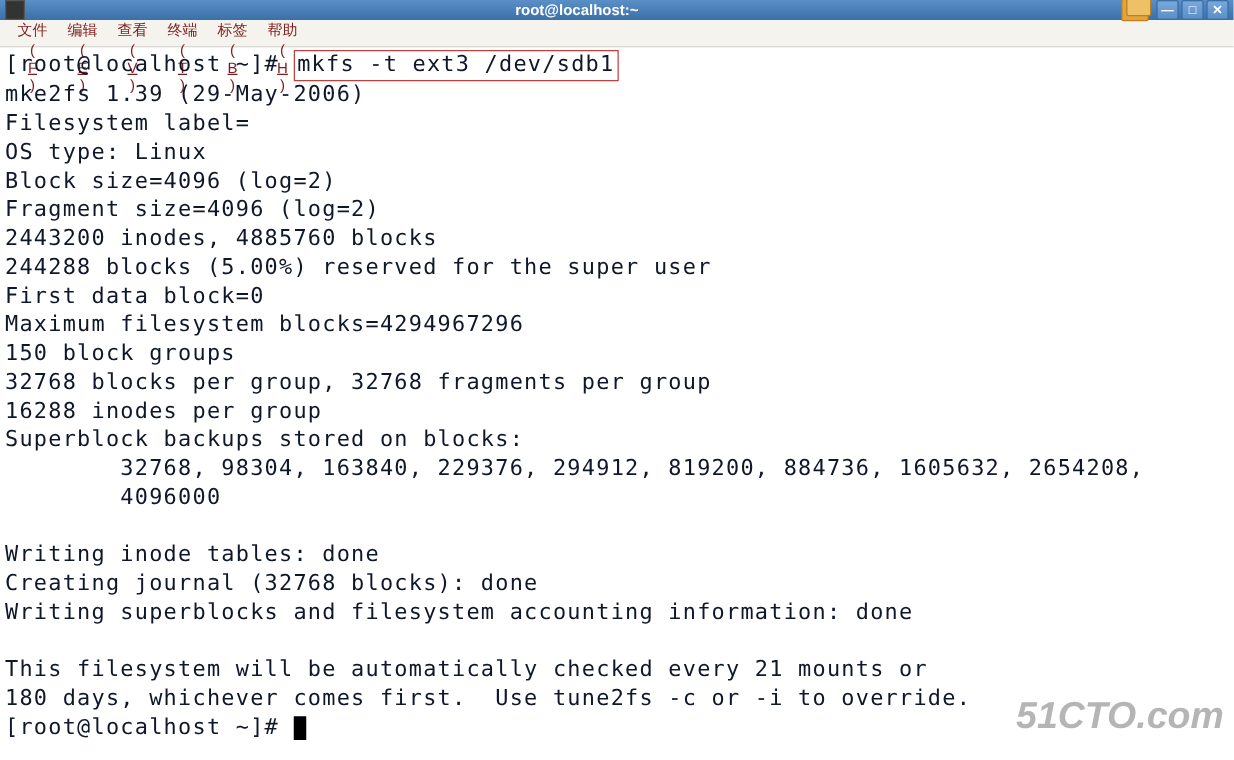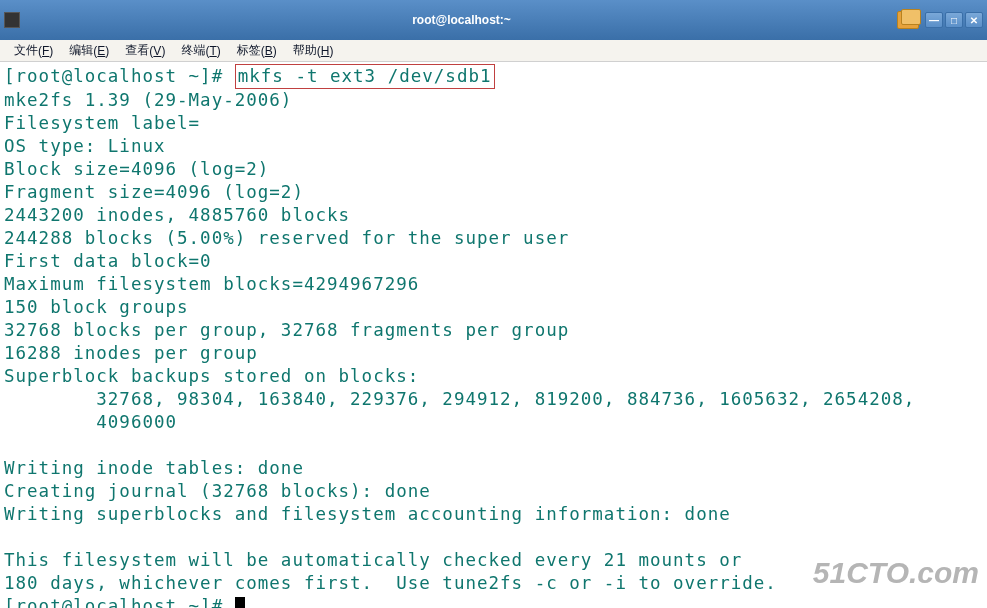--- a/index.html
+++ b/index.html
@@ -5,21 +5,21 @@
     * { margin: 0; padding: 0; box-sizing: border-box; }
     body {
       font-family: sans-serif;
       width: 987px;
       height: 608px;
       background: #fff;
       overflow: hidden;
       position: relative;
     }
     .titlebar {
-      height: 40px;
+      height: 16px;
       background: linear-gradient(to bottom, #5a8fc8, #3a6fa8);
       display: flex;
       align-items: center;
       color: #fff;
       font-size: 12px;
       font-weight: bold;
       padding: 0 4px;
       position: relative;
     }
     .titlebar-icon {
@@ -81,32 +81,33 @@
       align-items: center;
       padding: 0 6px;
       font-size: 12px;
     }
     .menu-item {
       padding: 0 8px;
       height: 100%;
       display: flex;
       align-items: center;
       cursor: pointer;
-      color: #0f172a;
+      color: #7f1d1d;
+      flex-direction: column;
     }
     .menu-accel {
       text-decoration: underline;
     }
     .terminal {
       background: #fff;
       padding: 2px 4px;
       font-family: monospace;
       font-size: 17.5px;
       line-height: 23px;
-      color: #0f766e;
+      color: #0f172a;
       letter-spacing: 1px;
       white-space: pre;
       height: calc(100% - 46px);
       overflow: hidden;
     }
     .prompt-line {
       display: inline;
     }
     .boxed {
       border: 1px solid #c04040;

